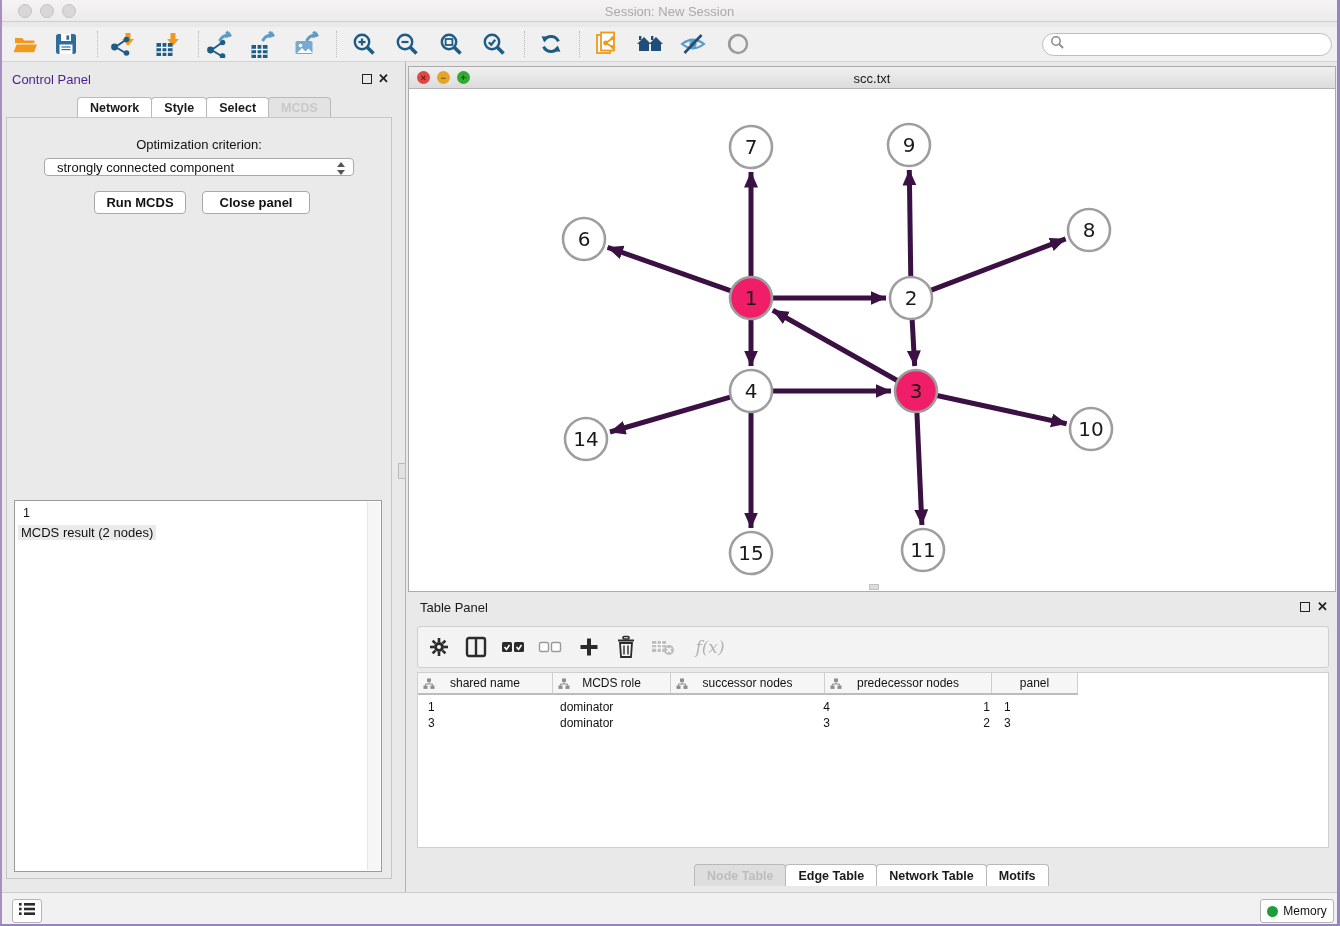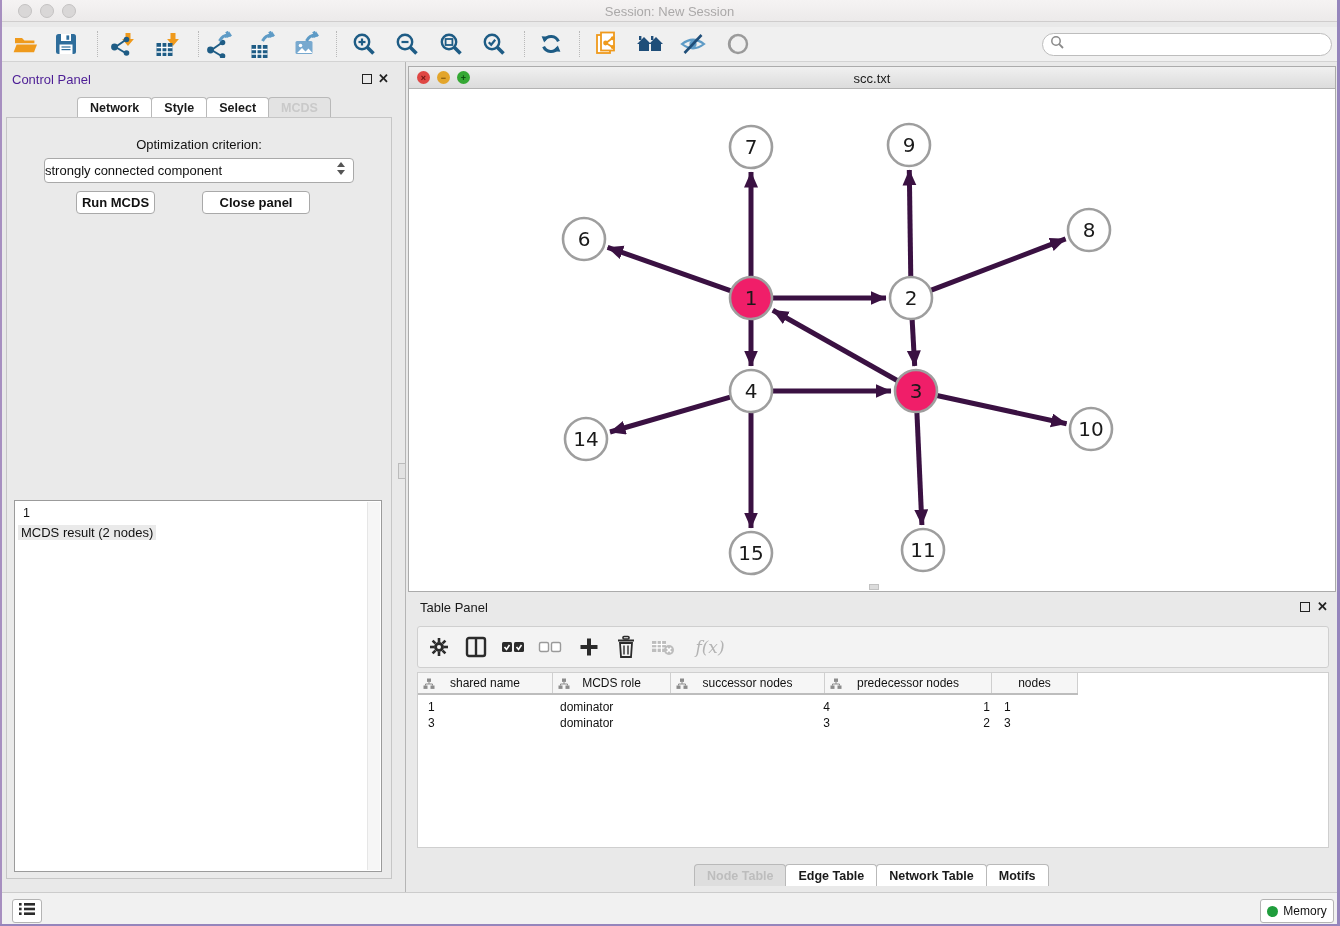--- a/index.html
+++ b/index.html
@@ -25,21 +25,21 @@
 
   
   #cp-title { left:12px; top:72px; font-size:13px; color:#4c1d95; }
   .panel-ctl { font-size:13px; color:#222; }
   .float-box { width:10px; height:10px; border:1.5px solid #222; }
   #cp-tabs { left:77px; top:97px; height:21px; display:flex; }
   .tab { border:1px solid #B9B9B9; border-bottom:none; background:#fff; border-radius:4px 4px 0 0; font-size:12.5px; font-weight:600; color:#1a1a1a; display:flex; align-items:center; justify-content:center; padding:0 12px; margin-right:-1px; }
   .tab.sel-dim { background:#E3E3E3; color:#C9C9C9; }
   #cp-body { left:6px; top:117px; width:386px; height:762px; background:#EAEAEA; border:1px solid #C6C6C6; }
   #opt-label { left:6px; top:137px; width:386px; text-align:center; font-size:13px; color:#111; }
-  #opt-select { left:44px; top:158px; width:310px; height:25px; background:#fff; border:1px solid #A9A9A9; border-radius:4px; display:flex; align-items:center; font-size:13px; color:#111; }
+  #opt-select { left:44px; top:158px; width:310px; height:18px; background:#fff; border:1px solid #A9A9A9; border-radius:4px; display:flex; align-items:center; font-size:13px; color:#111; padding-left:12px; }
   #opt-stepper { position:absolute; right:8px; top:3px; display:flex; flex-direction:column; gap:3px; }
   .tri-up { width:0; height:0; border-left:4px solid transparent; border-right:4px solid transparent; border-bottom:5px solid #555; }
   .tri-dn { width:0; height:0; border-left:4px solid transparent; border-right:4px solid transparent; border-top:5px solid #555; }
   .cp-btn { top:191px; height:23px; background:#fff; border:1px solid #A9A9A9; border-radius:4px; font-size:13px; font-weight:600; color:#111; display:flex; align-items:center; justify-content:center; }
   #result-group { left:14px; top:500px; width:368px; height:372px; border:1px solid #9B9B9B; background:#fff; }
   #result-legend { left:18px; top:493px; font-size:13px; color:#111; background:#EAEAEA; padding:0 3px;margin-top:32px; }
   #result-text { left:8px; top:4px; font-size:12.5px; color:#111; line-height:17px; }
   #result-scroll { right:1px; top:1px; width:13px; height:368px; background:#F6F6F6; border-left:1px solid #E6E6E6; }
 
   
@@ -261,21 +261,21 @@
 </div>
 <div class="abs" id="cp-body"></div>
 <div class="abs" id="opt-label">Optimization criterion:</div>
 <div class="abs" id="opt-select">
   <span>strongly connected component</span>
   <span id="opt-stepper">
       <span class="tri-up"></span>
       <span class="tri-dn"></span>
     </span>
 </div>
-<div class="abs cp-btn" style="left:76px; width:79px">Run MCDS</div>
+<div class="abs cp-btn" style="left:94px; width:92px">Run MCDS</div>
 <div class="abs cp-btn" style="left:202px; width:108px">Close panel</div>
 
 <div class="abs" id="result-group">
   <div class="abs" id="result-text">
     <div>1</div>
     <div>3</div>
   </div>
   <div class="abs" id="result-scroll"></div>
 </div>
 <div class="abs" id="result-legend">MCDS result (2 nodes)</div>
@@ -463,21 +463,21 @@
     <div class="th" style="width:167px">
         <span class="tree-ic"><svg width="12" height="12" viewBox="0 0 12 12">
             <rect x="4" y="0.5" width="4" height="3.4" fill="#8C8C8C"></rect>
             <rect x="0.5" y="7.5" width="4" height="3.4" fill="#8C8C8C"></rect>
             <rect x="7.5" y="7.5" width="4" height="3.4" fill="#8C8C8C"></rect>
             <path d="M6,4 v2 M2.5,7.5 v-1.5 h7 v1.5" fill="none" stroke="#8C8C8C" stroke-width="1"></path>
           </svg></span>
         <span>predecessor nodes</span>
       </div>
     <div class="th" style="width:86px">
-        <span>nodes</span>
+        <span>panel</span>
       </div>
   </div>
   <div class="td-row" style="top:27px">
     <div class="td" style="left:10px">1</div>
     <div class="td" style="left:142px">dominator</div>
     <div class="td" style="left:388px; width:24px; text-align:right">4</div>
     <div class="td" style="left:548px; width:24px; text-align:right">1</div>
     <div class="td" style="left:586px">1</div>
   </div>
   <div class="td-row" style="top:43px">

